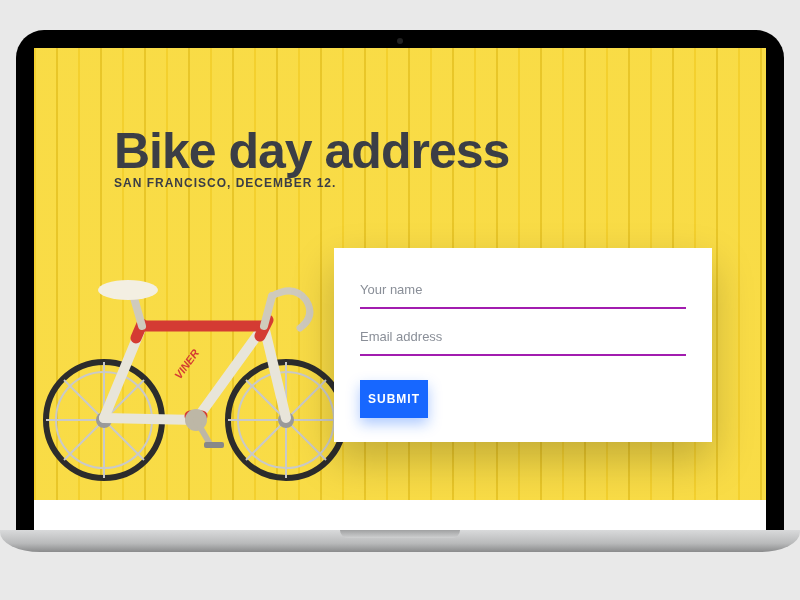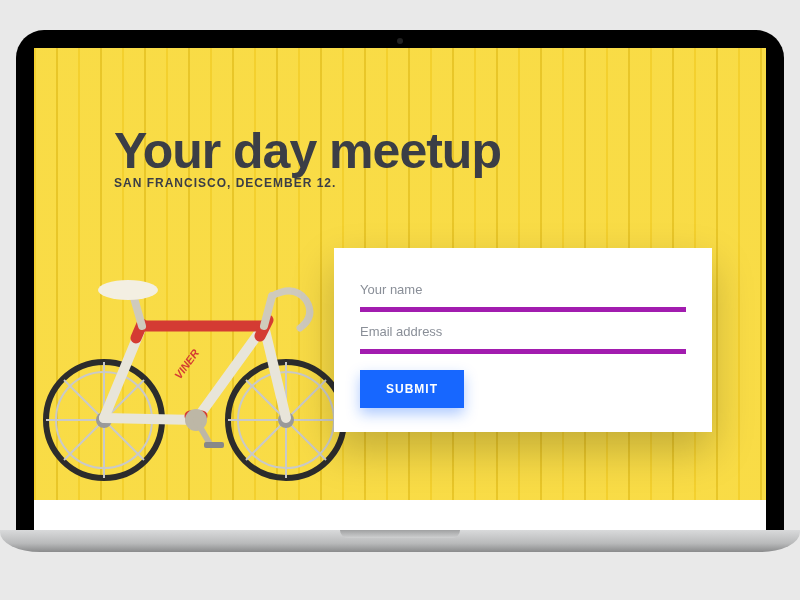--- a/index.html
+++ b/index.html
@@ -95,38 +95,39 @@
     top: 200px;
     left: 300px;
     width: 378px;
     background: #fff;
     box-shadow: 0 18px 40px rgba(0,0,0,0.22);
     padding: 22px 26px 24px 26px;
   }
   .field {
     width: 100%;
     border: none;
-    border-bottom: 5px solid #a21caf;
+    border-bottom: 2px solid #a21caf;
     padding: 12px 0 10px 0;
     font-size: 13px;
     color: #0f766e;
     outline: none;
     background: transparent;
+    margin-bottom: 8px;
   }
   .field::placeholder { color: #8a8f98; }
   .submit {
     display: inline-block;
     margin-top: 16px;
     background: #1767ff;
     color: #fff;
     border: none;
     font-size: 12px;
     font-weight: 700;
     letter-spacing: 1px;
-    padding: 12px 26px;
+    padding: 12px 8px;
     cursor: pointer;
     box-shadow: 0 6px 14px rgba(23,103,255,0.35);
   }
 
   
   .footer-strip {
     position: absolute;
     left: 0; right: 0; bottom: 0;
     height: 30px;
     background: #fff;
@@ -146,21 +147,21 @@
 <body>
 
 <div class="laptop">
   <div class="camera"></div>
   <div class="screen">
 
     <div class="hero">
       <div class="wall"></div>
 
       <div class="heading">
-        <div class="title">Your day meetup</div>
+        <div class="title">Bike day address</div>
         <div class="subtitle">SAN FRANCISCO, DECEMBER 12.</div>
       </div>
 
       <div class="bike">
         <svg viewBox="0 0 340 240">
 
           <circle cx="80" cy="180" r="58" fill="none" stroke="#2c2c2c" stroke-width="6"></circle>
           <circle cx="80" cy="180" r="48" fill="none" stroke="#c9c9c9" stroke-width="2"></circle>
           <g stroke="#c9c9c9" stroke-width="2">
             <line x1="80" y1="180" x2="80" y2="122"></line>

